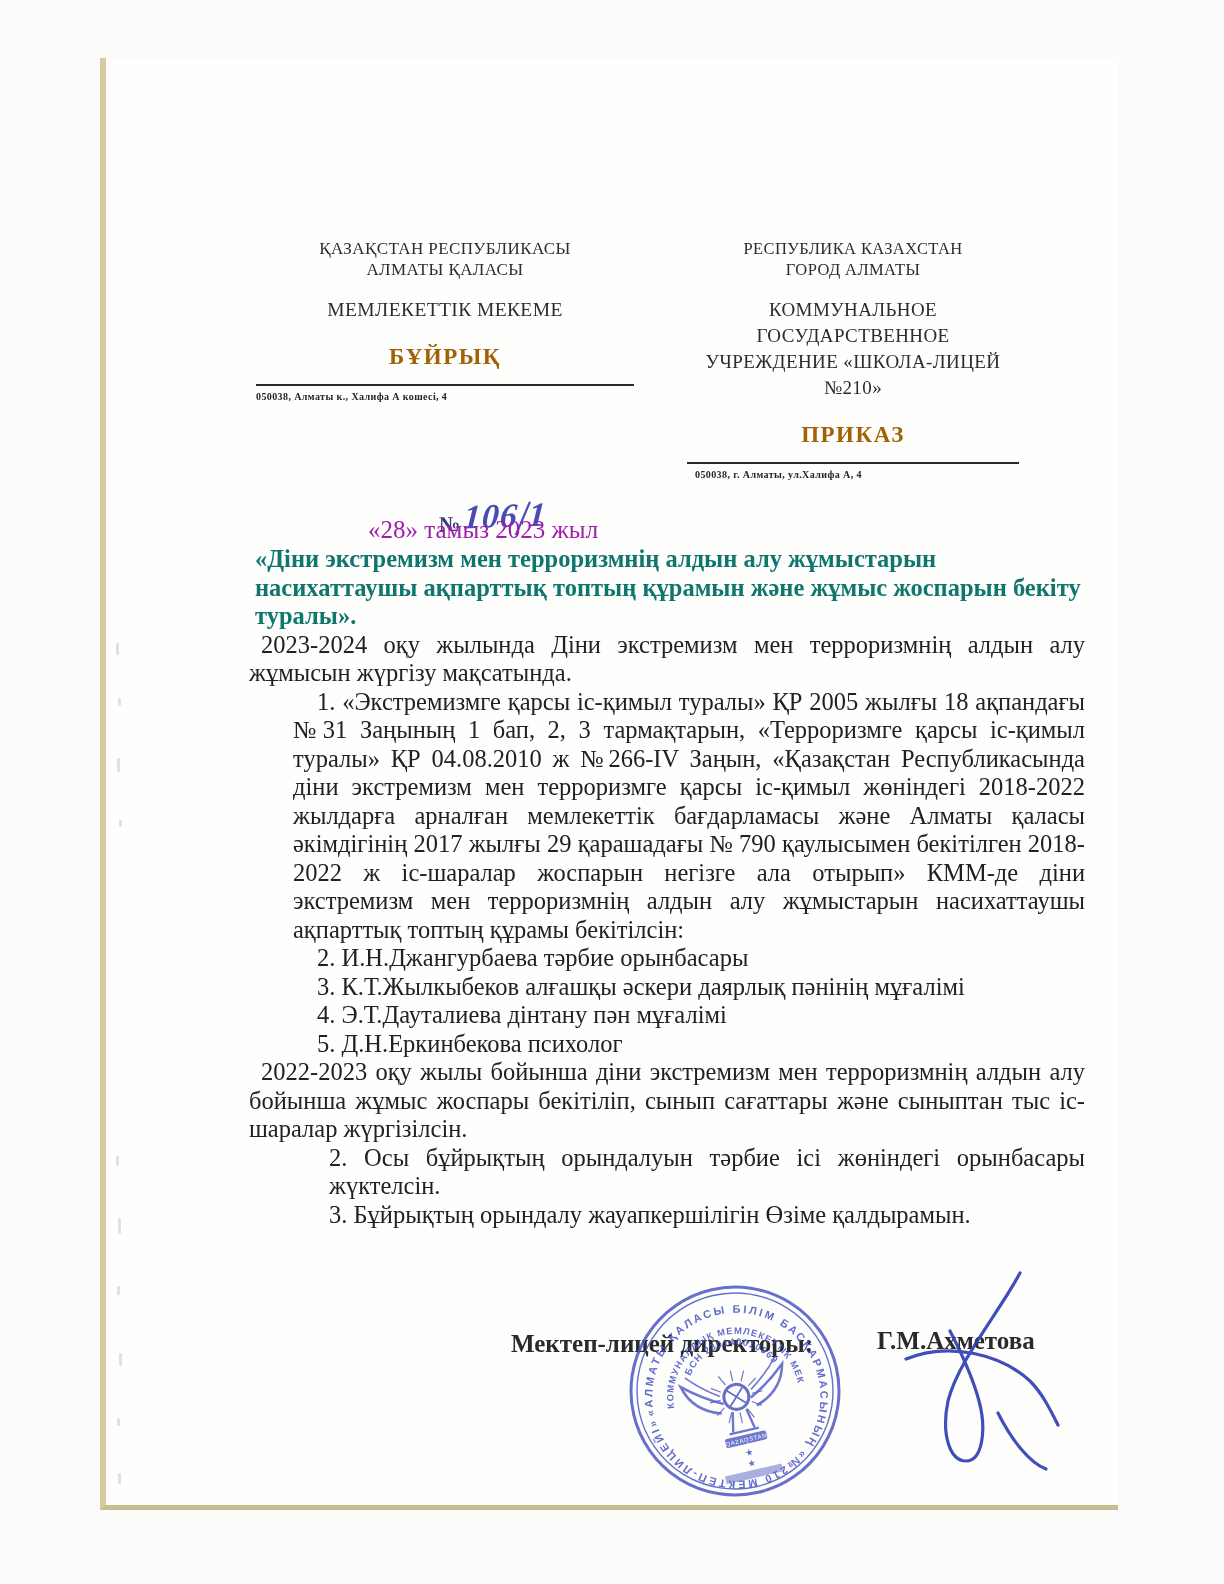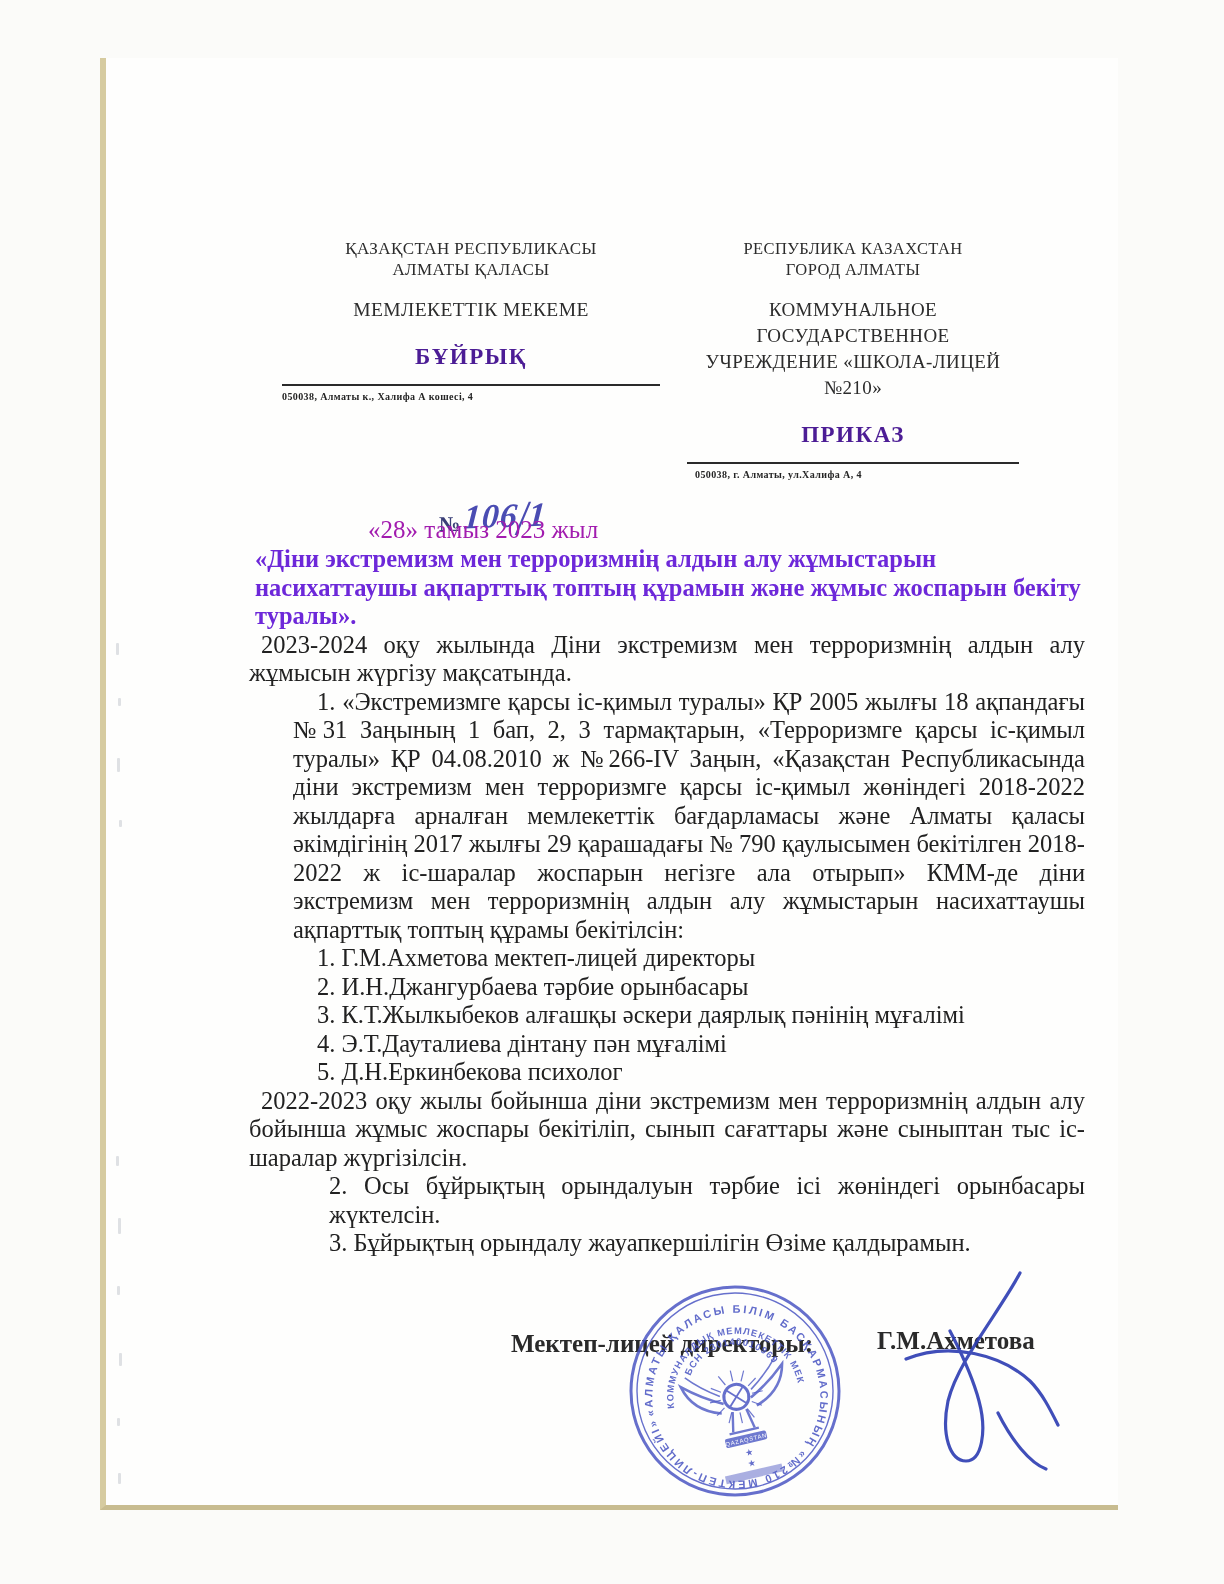--- a/index.html
+++ b/index.html
@@ -16,40 +16,40 @@
     border-bottom:5px solid #c8bc90;
     box-sizing:border-box;
   }
   
   .bleed{position:absolute;width:3px;background:#99a0ab;opacity:.30;border-radius:1px;}
 
   
   .hdr-col{position:absolute;text-align:center;letter-spacing:.4px;color:#2c2c2c;}
   .hdr-col .country{font-size:17px;line-height:21px;}
   .hdr-col .org{font-size:19.5px;line-height:26px;margin-top:17px;}
-  .hdr-col .doctype{font-size:23px;font-weight:bold;letter-spacing:1.5px;margin-top:21px;color:#4c1d95;}
+  .hdr-col .doctype{font-size:23px;font-weight:bold;letter-spacing:1.5px;margin-top:21px;color:#a16207;}
   .hdr-rule{border-top:2.5px solid #2a2a2a;margin-top:14px;}
   .hdr-addr{font-size:10px;font-weight:bold;text-align:left;padding-top:5px;color:#242424;}
 
   .num-row{position:absolute;left:262px;top:438px;width:400px;height:70px;}
   .num-sign{position:absolute;left:71px;top:16px;font-size:21px;color:#3a3f77;font-weight:bold;}
   .num-hand{
     position:absolute;left:96px;top:1px;font-size:34px;font-style:italic;font-weight:bold;
     color:#4a4cb2;transform:skewX(-6deg) rotate(-2deg);letter-spacing:1px;
   }
   .num-hand .slash{display:inline-block;transform:scaleY(1.45) translateY(2px);}
   .date-line{position:absolute;left:0;top:20px;font-size:25px;color:#a21caf;}
 
   
   .body-text{
     position:absolute;left:143px;top:487px;width:836px;
     font-size:24.5px;line-height:28.5px;color:#212121;
     text-align:justify;
   }
-  .title{font-weight:bold;color:#6d28d9;margin-left:6px;text-align:left;}
+  .title{font-weight:bold;color:#0f766e;margin-left:6px;text-align:left;}
   .purpose{text-indent:12px;}
   .order-word{font-weight:bold;margin-left:6px;text-align:left;}
   .para1{margin-left:44px;text-indent:24px;}
   .members{margin-left:68px;text-align:left;}
   .para2{text-indent:12px;}
   .item-indent{margin-left:80px;}
 
   
   .sig-label{position:absolute;left:405px;top:1272px;font-size:25px;font-weight:bold;color:#2a2a2a;z-index:1;}
   .sig-name{position:absolute;left:771px;top:1269px;font-size:25px;font-weight:bold;color:#2a2a2a;z-index:1;}
@@ -68,21 +68,21 @@
     <div class="bleed" style="left:11px;top:700px;height:14px;"></div>
     <div class="bleed" style="left:13px;top:762px;height:7px;"></div>
     <div class="bleed" style="left:10px;top:1098px;height:10px;"></div>
     <div class="bleed" style="left:12px;top:1160px;height:16px;"></div>
     <div class="bleed" style="left:11px;top:1228px;height:9px;"></div>
     <div class="bleed" style="left:13px;top:1295px;height:13px;"></div>
     <div class="bleed" style="left:11px;top:1360px;height:8px;"></div>
     <div class="bleed" style="left:12px;top:1415px;height:11px;"></div>
   </div>
 
-  <div class="hdr-col" style="left:164px;top:180px;width:402px;">
+  <div class="hdr-col" style="left:138px;top:180px;width:402px;">
     <div class="country">ҚАЗАҚСТАН РЕСПУБЛИКАСЫ</div>
     <div class="country">АЛМАТЫ ҚАЛАСЫ</div>
     <div class="org">
       <div>МЕМЛЕКЕТТІК МЕКЕМЕ</div>
     </div>
     <div class="doctype">БҰЙРЫҚ</div>
     <div class="hdr-rule" style="width:378px;margin-left:12px;"></div>
     <div class="hdr-addr" style="margin-left:12px;">050038, Алматы к., Халифа А кошесі, 4</div>
   </div>
 
@@ -106,21 +106,20 @@
 
   <div class="body-text">
     <div class="title">
       <div>«Діни экстремизм мен терроризмнің алдын алу жұмыстарын</div>
       <div>насихаттаушы ақпарттық топтың құрамын және жұмыс жоспарын бекіту</div>
       <div>туралы».</div>
     </div>
     <div class="purpose">2023-2024 оқу жылында Діни экстремизм мен терроризмнің алдын алу жұмысын жүргізу мақсатында.</div>
     <div class="para1">1. «Экстремизмге қарсы іс-қимыл туралы» ҚР 2005 жылғы 18 ақпандағы №31 Заңының 1 бап, 2, 3 тармақтарын, «Терроризмге қарсы іс-қимыл туралы» ҚР 04.08.2010 ж №266-IV Заңын, «Қазақстан Республикасында діни экстремизм мен терроризмге қарсы іс-қимыл жөніндегі 2018-2022 жылдарға арналған мемлекеттік бағдарламасы және Алматы қаласы әкімдігінің 2017 жылғы 29 қарашадағы № 790  қаулысымен бекітілген 2018-2022 ж іс-шаралар жоспарын негізге ала отырып» КММ-де діни экстремизм мен терроризмнің алдын алу жұмыстарын насихаттаушы ақпарттық топтың құрамы бекітілсін:</div>
     <div class="members">
-      <div>1. Г.М.Ахметова мектеп-лицей директоры</div>
       <div>2. И.Н.Джангурбаева тәрбие орынбасары</div>
       <div>3. К.Т.Жылкыбеков алғашқы әскери даярлық пәнінің мұғалімі</div>
       <div>4. Э.Т.Дауталиева дінтану пән мұғалімі</div>
       <div>5. Д.Н.Еркинбекова психолог</div>
     </div>
     <div class="para2">2022-2023 оқу жылы бойынша діни экстремизм мен терроризмнің алдын алу бойынша жұмыс жоспары бекітіліп, сынып сағаттары және сыныптан тыс іс-шаралар жүргізілсін.</div>
     <div class="item-indent">2. Осы бұйрықтың орындалуын тәрбие ісі жөніндегі орынбасары жүктелсін.</div>
     <div class="item-indent" style="text-align:left;">3.  Бұйрықтың орындалу жауапкершілігін Өзіме қалдырамын.</div>
   </div>
 

